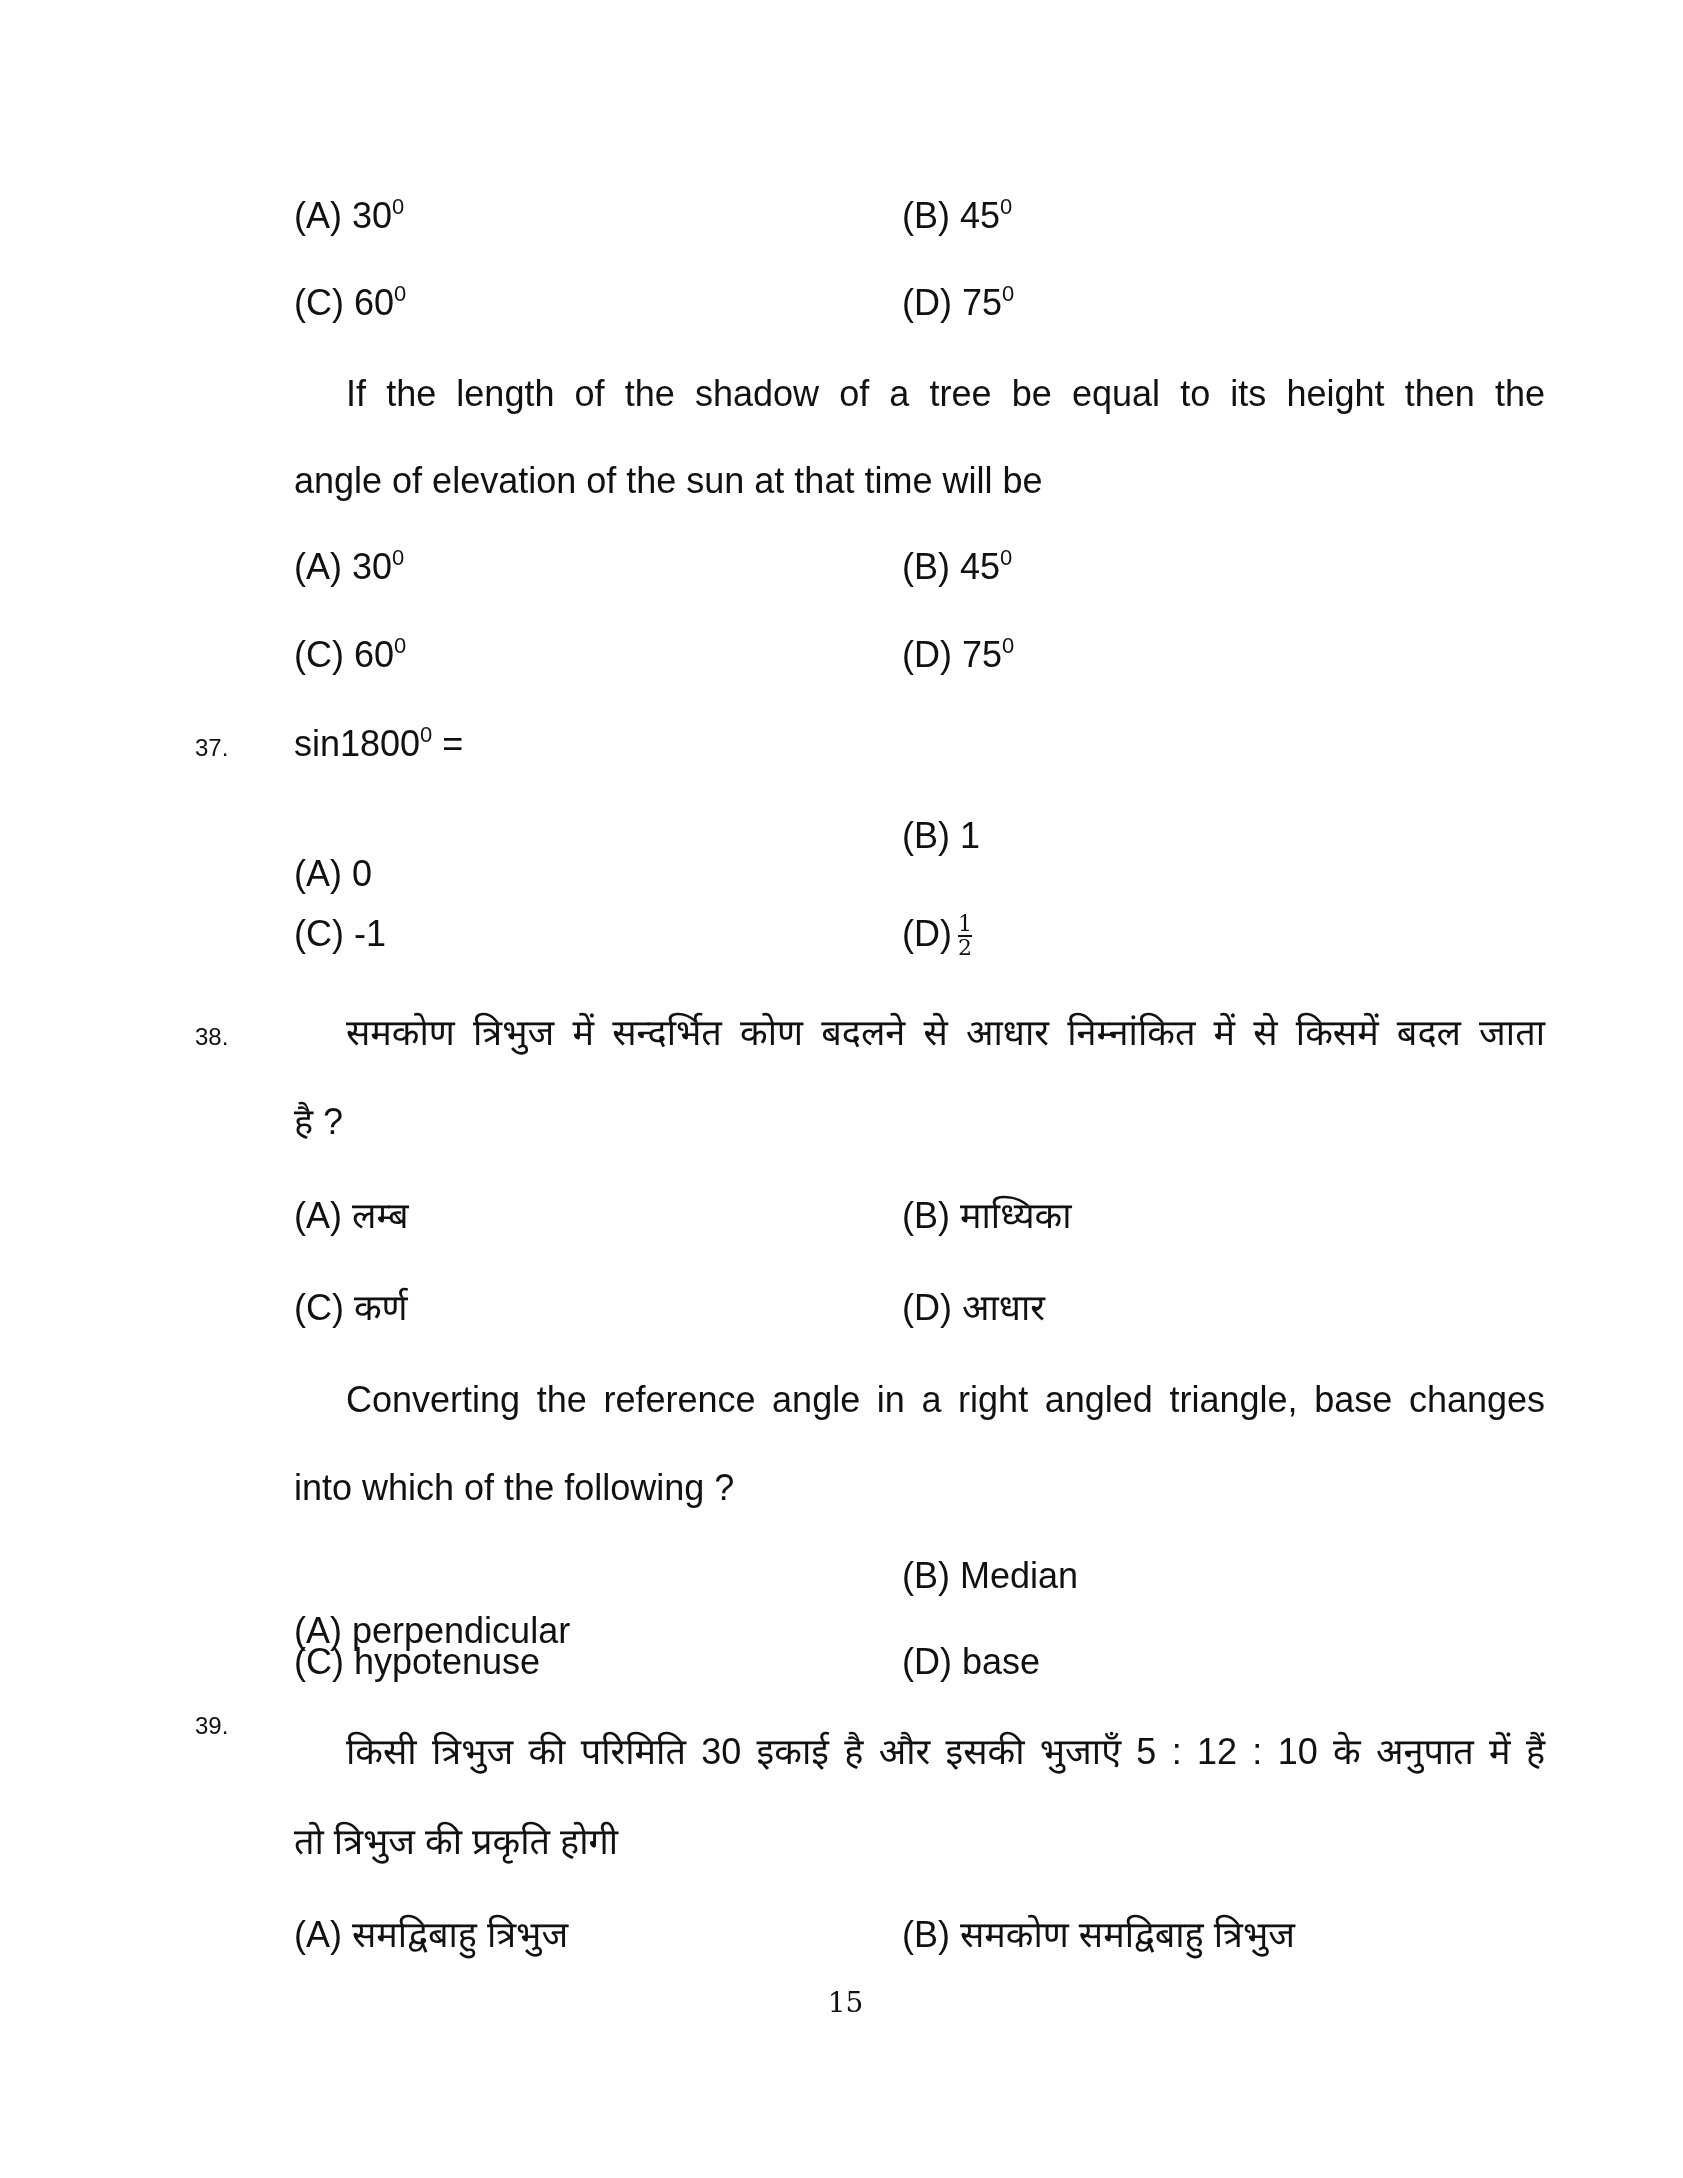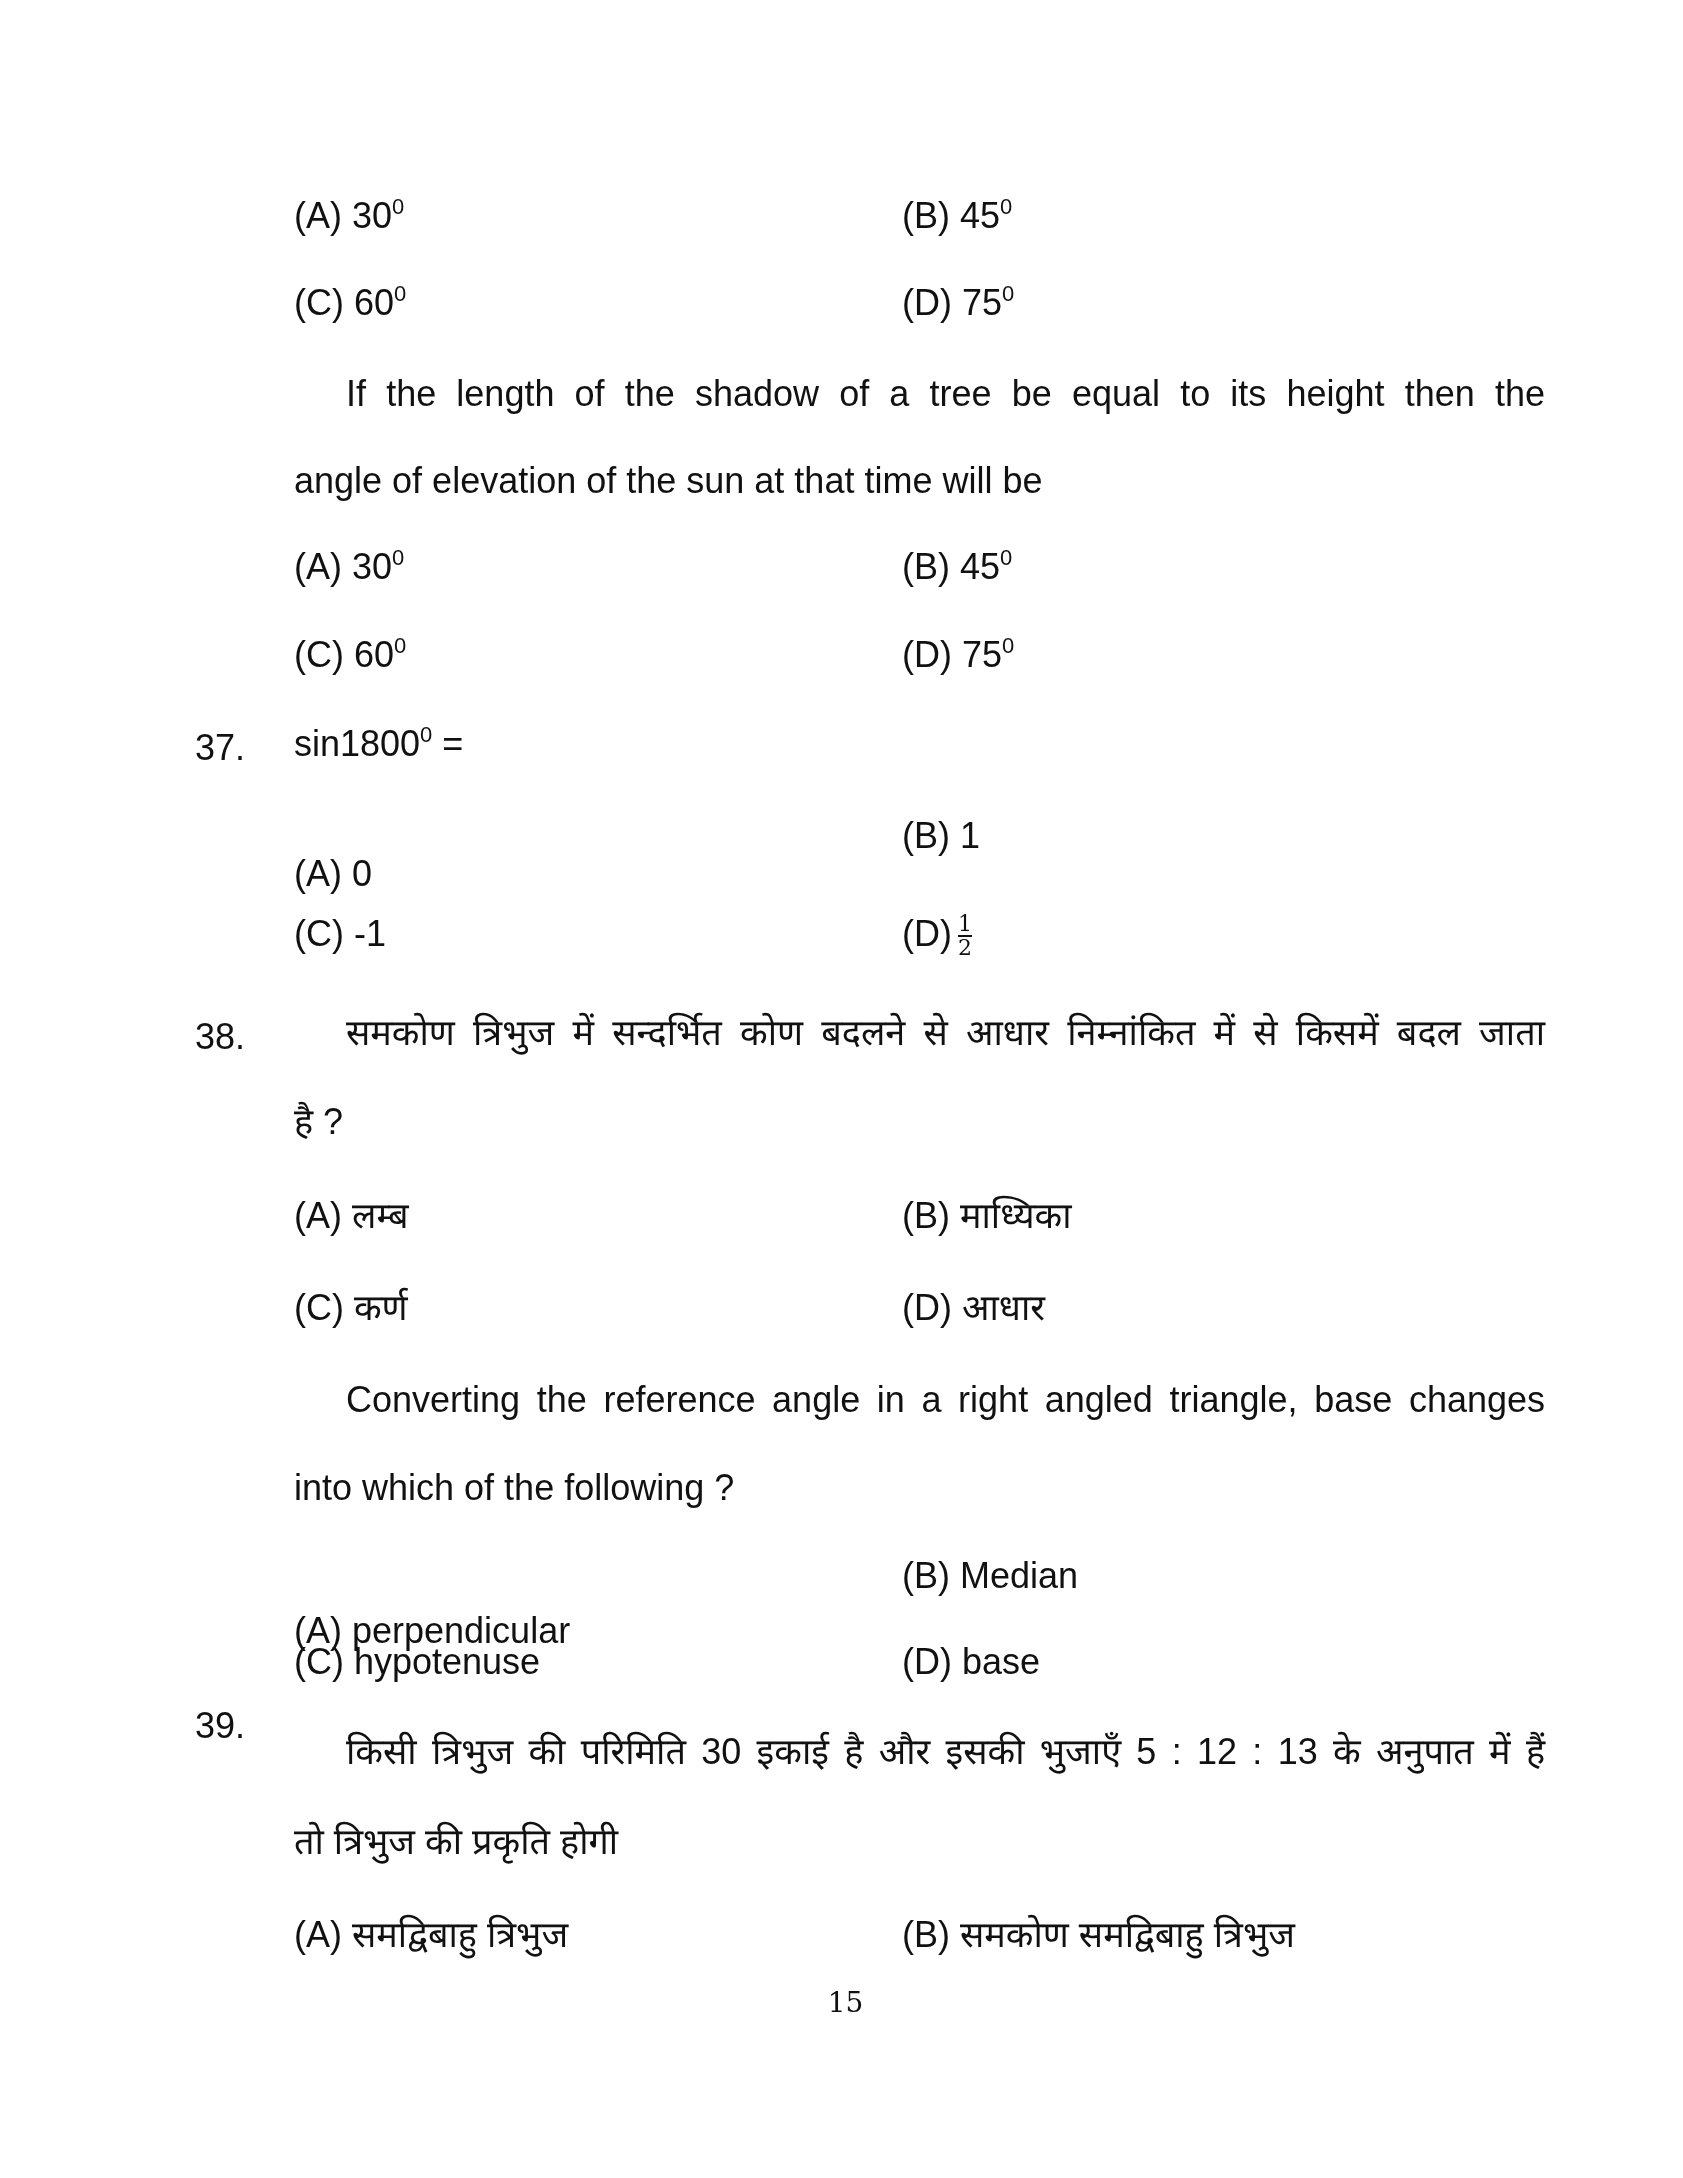--- a/index.html
+++ b/index.html
@@ -1,19 +1,19 @@
 <!DOCTYPE html>
 <html><head>
 <meta charset="utf-8">
 <style>
   html, body { margin: 0; padding: 0; background: #ffffff; }
   body { width: 1683px; height: 2178px; position: relative; overflow: hidden;
          font-family: "Liberation Sans", sans-serif; color: #111; }
   .line { position: absolute; font-size: 36px; line-height: 44px; white-space: nowrap; }
-  .num { position: absolute; left: 195px; font-size: 36px; line-height: 44px; }
+  .num { position: absolute; left: 195px; font-size: 24px; line-height: 44px; }
   .txt { left: 294px; }
   .just { left: 298px; width: 1199px; text-align: justify; text-align-last: justify; white-space: normal; margin-left: 48px; }
   .colB { left: 881px; margin-left: 21px; }
   sup { font-size: 22px; vertical-align: 14px; line-height: 0; }
   .frac { display: inline-flex; flex-direction: column; align-items: center; vertical-align: middle;
           font-family: "DejaVu Serif", serif; font-size: 22px; line-height: 22px; margin-left: 6px; }
   .frac .bar { width: 14px; border-top: 2px solid #111; }
   .pageno { position: absolute; left: 0; width: 1691px; text-align: center; top: 1986px;
             font-family: "DejaVu Serif", serif; font-size: 28px; }
 </style>
@@ -52,19 +52,19 @@
 <div class="line txt" style="top:1286px">(C)  कर्ण</div>
 <div class="line colB" style="top:1286px">(D) आधार</div>
 <div class="line just" style="top:1378px">Converting the reference angle in a right angled triangle, base changes</div>
 <div class="line txt" style="top:1466px">into which of the following ?</div>
 <div class="line txt" style="top:1609px">(A) perpendicular</div>
 <div class="line colB" style="top:1554px">(B) Median</div>
 <div class="line txt" style="top:1640px">(C) hypotenuse</div>
 <div class="line colB" style="top:1640px">(D) base</div>
 
 <div class="num" style="top:1704px">39.</div>
-<div class="line just" style="top:1730px">किसी त्रिभुज की परिमिति 30 इकाई है और इसकी भुजाएँ 5 : 12 : 13 के अनुपात में हैं</div>
+<div class="line just" style="top:1730px">किसी त्रिभुज की परिमिति 30 इकाई है और इसकी भुजाएँ 5 : 12 : 10 के अनुपात में हैं</div>
 <div class="line txt" style="top:1820px">तो त्रिभुज की प्रकृति होगी</div>
 <div class="line txt" style="top:1913px">(A) समद्विबाहु त्रिभुज</div>
 <div class="line colB" style="top:1913px">(B) समकोण समद्विबाहु त्रिभुज</div>
 
 <div class="pageno">15</div>
 
 
 </body></html>

